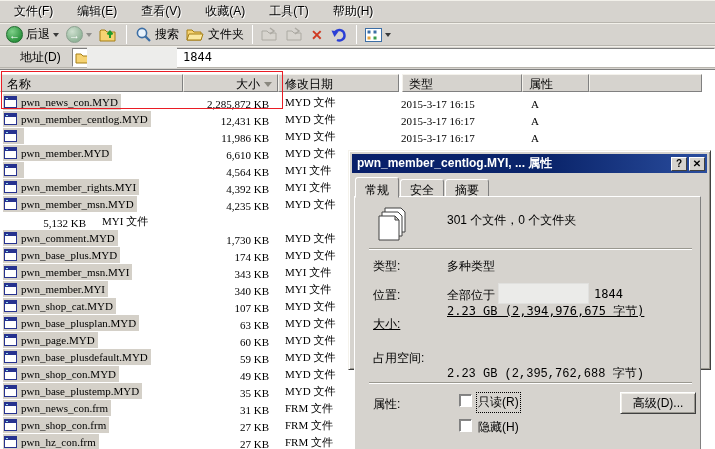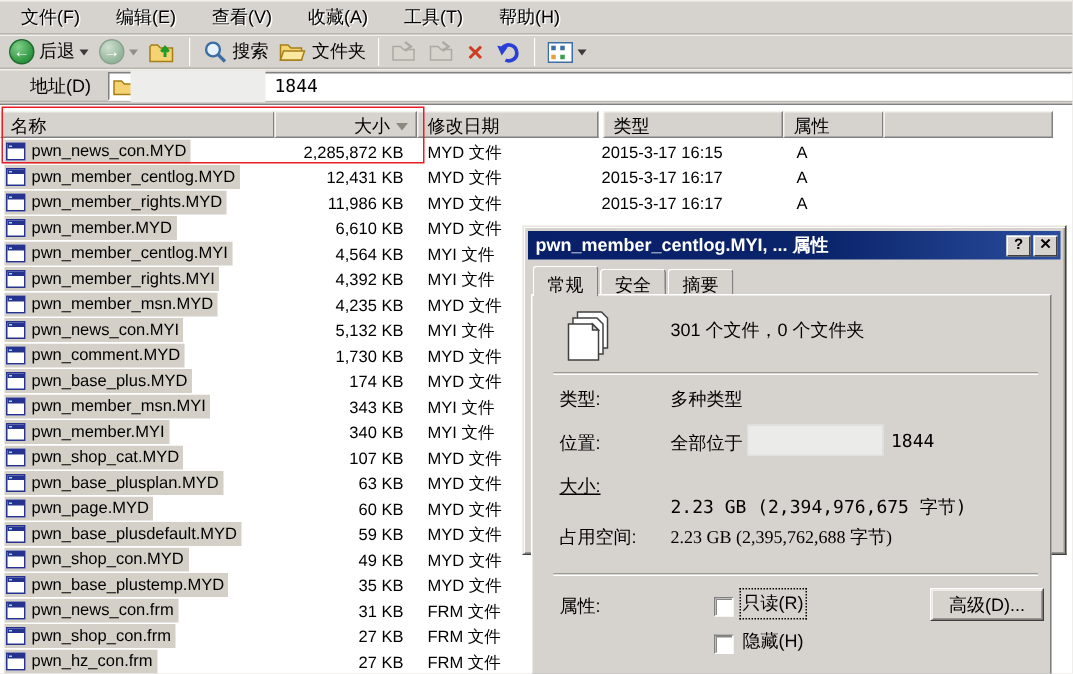--- a/index.html
+++ b/index.html
@@ -63,21 +63,21 @@
   .hc-name  { width:183px; }
   .hc-size  { width:95px; text-align:right; padding-right:17px; }
   .hc-type  { width:120px; margin-left:3px; }
   .hc-date  { width:121px; }
   .hc-attr  { width:67px; }
   .hc-rest  { flex:1; }
   .sortdesc { position:absolute; right:5px; top:7px; width:0; height:0;
               border-left:4px solid transparent; border-right:4px solid transparent; border-top:5px solid #8a887f; }
 
   .rows { position:absolute; left:0; top:23px; width:715px; }
-  .frow { display:flex; height:17px; align-items:center; font-family:Liberation Sans, sans-serif; font-size:11px; }
+  .frow { display:flex; height:17px; align-items:flex-end; font-family:Liberation Serif, serif; font-size:11px; }
   .c-name { width:183px; padding-left:3px; white-space:nowrap; overflow:hidden; }
   .sel { display:inline-flex; align-items:center; background:#d4d0c8; padding:0 3px 0 1px; height:16px; }
   .fileicon { position:relative; display:inline-block; width:13px; height:12px; background:#fff;
               border:1px solid #26328f; margin-right:4px; flex:none; }
   .fileicon::before { content:""; position:absolute; left:0; top:0; right:0; height:3px; background:#26328f; }
   .fileicon::after  { content:""; position:absolute; left:1px; top:1px; width:2px; height:1px; background:#9fe0f0; }
   .c-size { width:95px; text-align:right; padding-right:9px; white-space:nowrap; }
   .c-type { width:120px; margin-left:3px; padding-left:4px; white-space:nowrap; }
   .c-date { width:121px; white-space:nowrap; }
   .c-attr { width:67px; padding-left:9px; white-space:nowrap; }
@@ -115,24 +115,24 @@
   .dsummary { position:absolute; left:92px; top:15px; white-space:nowrap; }
   .dsep { position:absolute; left:14px; width:323px; height:2px;
           border-top:1px solid #9a9890; border-bottom:1px solid #fff; }
   .sep1 { top:51px; } .sep2 { top:185px; }
   .dlabel { position:absolute; left:18px; white-space:nowrap; }
   .dvalue { position:absolute; left:92px; white-space:nowrap; }
   .l-type { top:61px; }  .v-type { top:61px; }
   .l-loc  { top:90px; }  .v-loc  { top:90px; }
   .loc-redact { position:absolute; left:143px; top:86px; width:91px; height:21px; background:#ebebe9; border:1px solid #e0e0de; }
   .v-loc2 { position:absolute; left:239px; top:90px; font-family:"DejaVu Sans Mono", monospace; }
-  .l-size { top:119px;text-decoration:underline; } .v-size { top:133px; font-family:"DejaVu Sans Mono", monospace; }
-  .l-disk { top:153px; } .v-disk { top:153px; font-family:Liberation Serif, serif;text-align:right; }
+  .l-size { top:119px;text-decoration:underline; } .v-size { top:106px; font-family:"DejaVu Sans Mono", monospace;text-decoration:underline; }
+  .l-disk { top:153px; } .v-disk { top:168px; font-family:Liberation Mono, monospace;text-align:right; }
   .l-attr { top:199px; }
-  .chkrow { position:absolute; left:104px; display:flex; align-items:flex-end; gap:6px;margin-left:17px; }
+  .chkrow { position:absolute; left:104px; display:flex; align-items:flex-start; gap:6px; }
   .r-readonly { top:197px; } .r-hidden { top:222px; }
   .chk { width:13px; height:13px; background:#fff; border:1px solid; border-color:#808080 #fff #fff #808080;
          box-shadow: inset 1px 1px 0 #404040a0; }
   .chklabel { white-space:nowrap; }
   .focusdot { outline:1px dotted #000; outline-offset:1px; }
   .advbtn {
     position:absolute; left:265px; top:195px; width:76px; height:22px;
     background:#d6d3ce; border:1px solid; border-color:#fff #404040 #404040 #fff;
     box-shadow: inset 1px 1px 0 #f1efe9, inset -1px -1px 0 #9a9890;
     text-align:center; line-height:20px; white-space:nowrap; font-size:12px;
@@ -258,21 +258,20 @@
           </span></span>
     <span class="c-size">12,431 KB</span>
     <span class="c-type">MYD 文件</span>
     <span class="c-date">2015-3-17 16:17</span>
     <span class="c-attr">A</span>
   </div>
 
   <div class="frow">
     <span class="c-name"><span class="sel">
             <i class="fileicon"></i>
-            <span class="fname">pwn_member_rights.MYD</span>
           </span></span>
     <span class="c-size">11,986 KB</span>
     <span class="c-type">MYD 文件</span>
     <span class="c-date">2015-3-17 16:17</span>
     <span class="c-attr">A</span>
   </div>
 
   <div class="frow">
     <span class="c-name"><span class="sel">
             <i class="fileicon"></i>
@@ -280,21 +279,20 @@
           </span></span>
     <span class="c-size">6,610 KB</span>
     <span class="c-type">MYD 文件</span>
     <span class="c-date"></span>
     <span class="c-attr"></span>
   </div>
 
   <div class="frow">
     <span class="c-name"><span class="sel">
             <i class="fileicon"></i>
-            <span class="fname">pwn_member_centlog.MYI</span>
           </span></span>
     <span class="c-size">4,564 KB</span>
     <span class="c-type">MYI 文件</span>
     <span class="c-date"></span>
     <span class="c-attr"></span>
   </div>
 
   <div class="frow">
     <span class="c-name"><span class="sel">
             <i class="fileicon"></i>
@@ -311,24 +309,20 @@
             <i class="fileicon"></i>
             <span class="fname">pwn_member_msn.MYD</span>
           </span></span>
     <span class="c-size">4,235 KB</span>
     <span class="c-type">MYD 文件</span>
     <span class="c-date"></span>
     <span class="c-attr"></span>
   </div>
 
   <div class="frow">
-    <span class="c-name"><span class="sel">
-            <i class="fileicon"></i>
-            <span class="fname">pwn_news_con.MYI</span>
-          </span></span>
     <span class="c-size">5,132 KB</span>
     <span class="c-type">MYI 文件</span>
     <span class="c-date"></span>
     <span class="c-attr"></span>
   </div>
 
   <div class="frow">
     <span class="c-name"><span class="sel">
             <i class="fileicon"></i>
             <span class="fname">pwn_comment.MYD</span>

